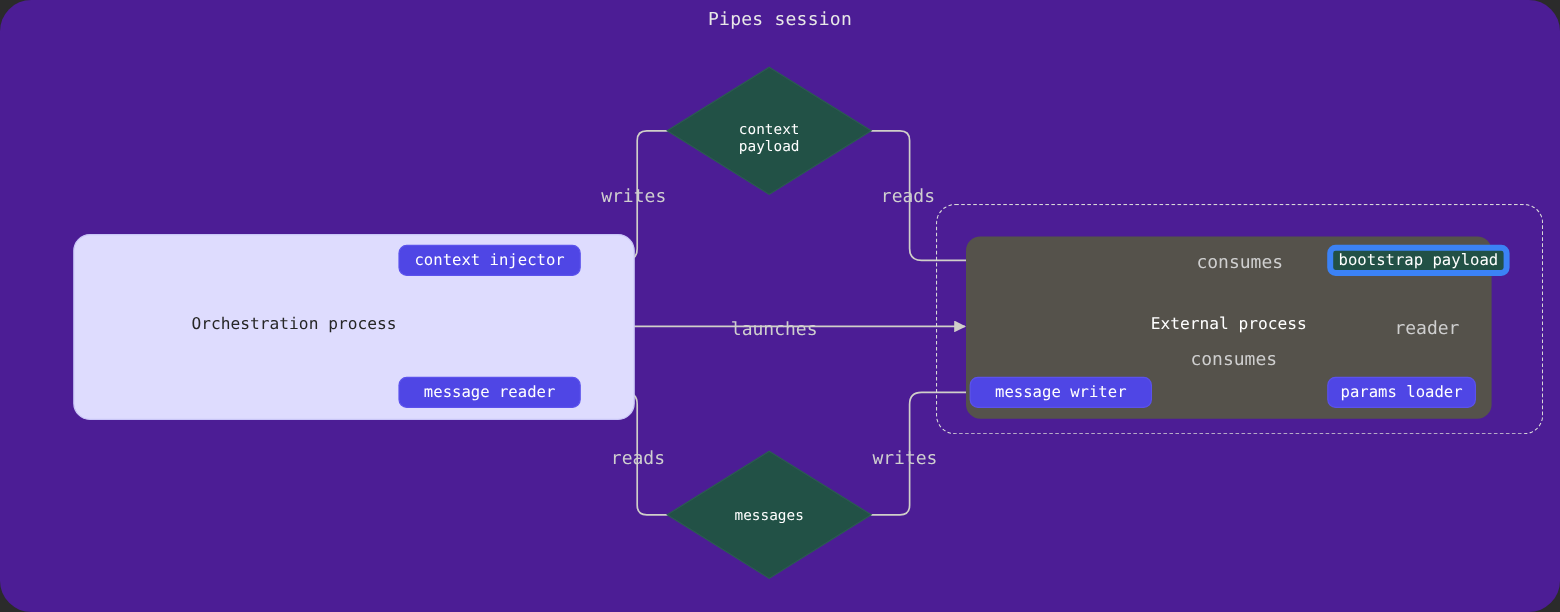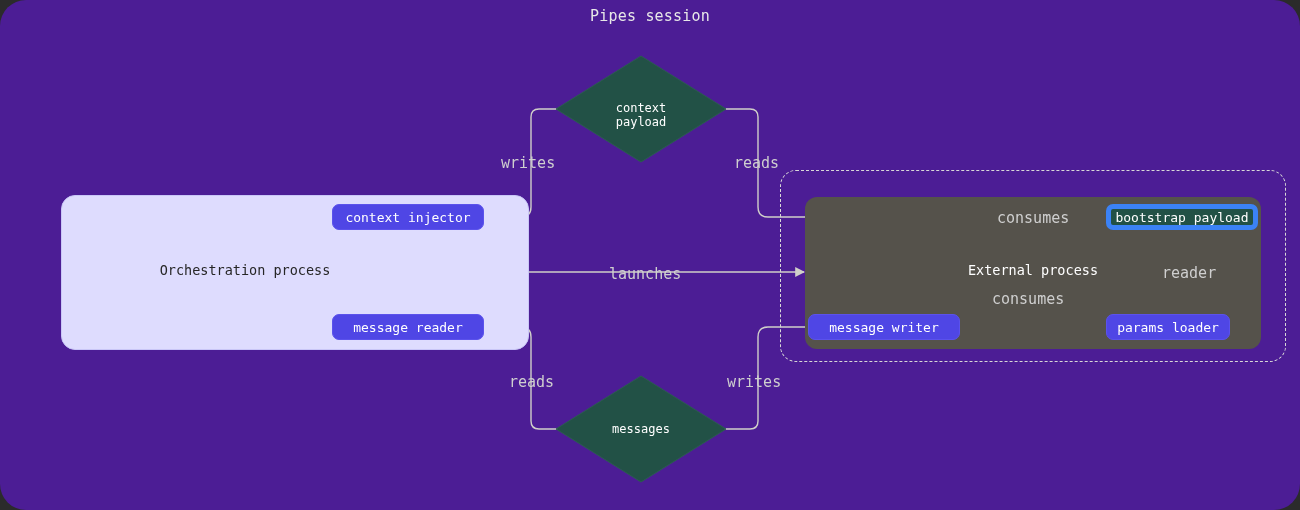--- a/index.html
+++ b/index.html
@@ -70,24 +70,25 @@
     left: 0; top: 6px;
     width: 100%;
     text-align: center;
     font-size: 13.5px;
     color: #f0f0f0;
   }
   .ext-proc {
     position: absolute;
     left: 805px;
     top: 197px;
-    width: 456px;
+    width: 408px;
     height: 152px;
     background: #55524b;
     border-radius: 12px;
+    padding-left: 30px;
   }
   .ext-proc-label {
     position: absolute;
     left: 0; top: 65px;
     width: 100%;
     text-align: center;
     font-size: 13.5px;
     color: #ffffff;
   }
   

